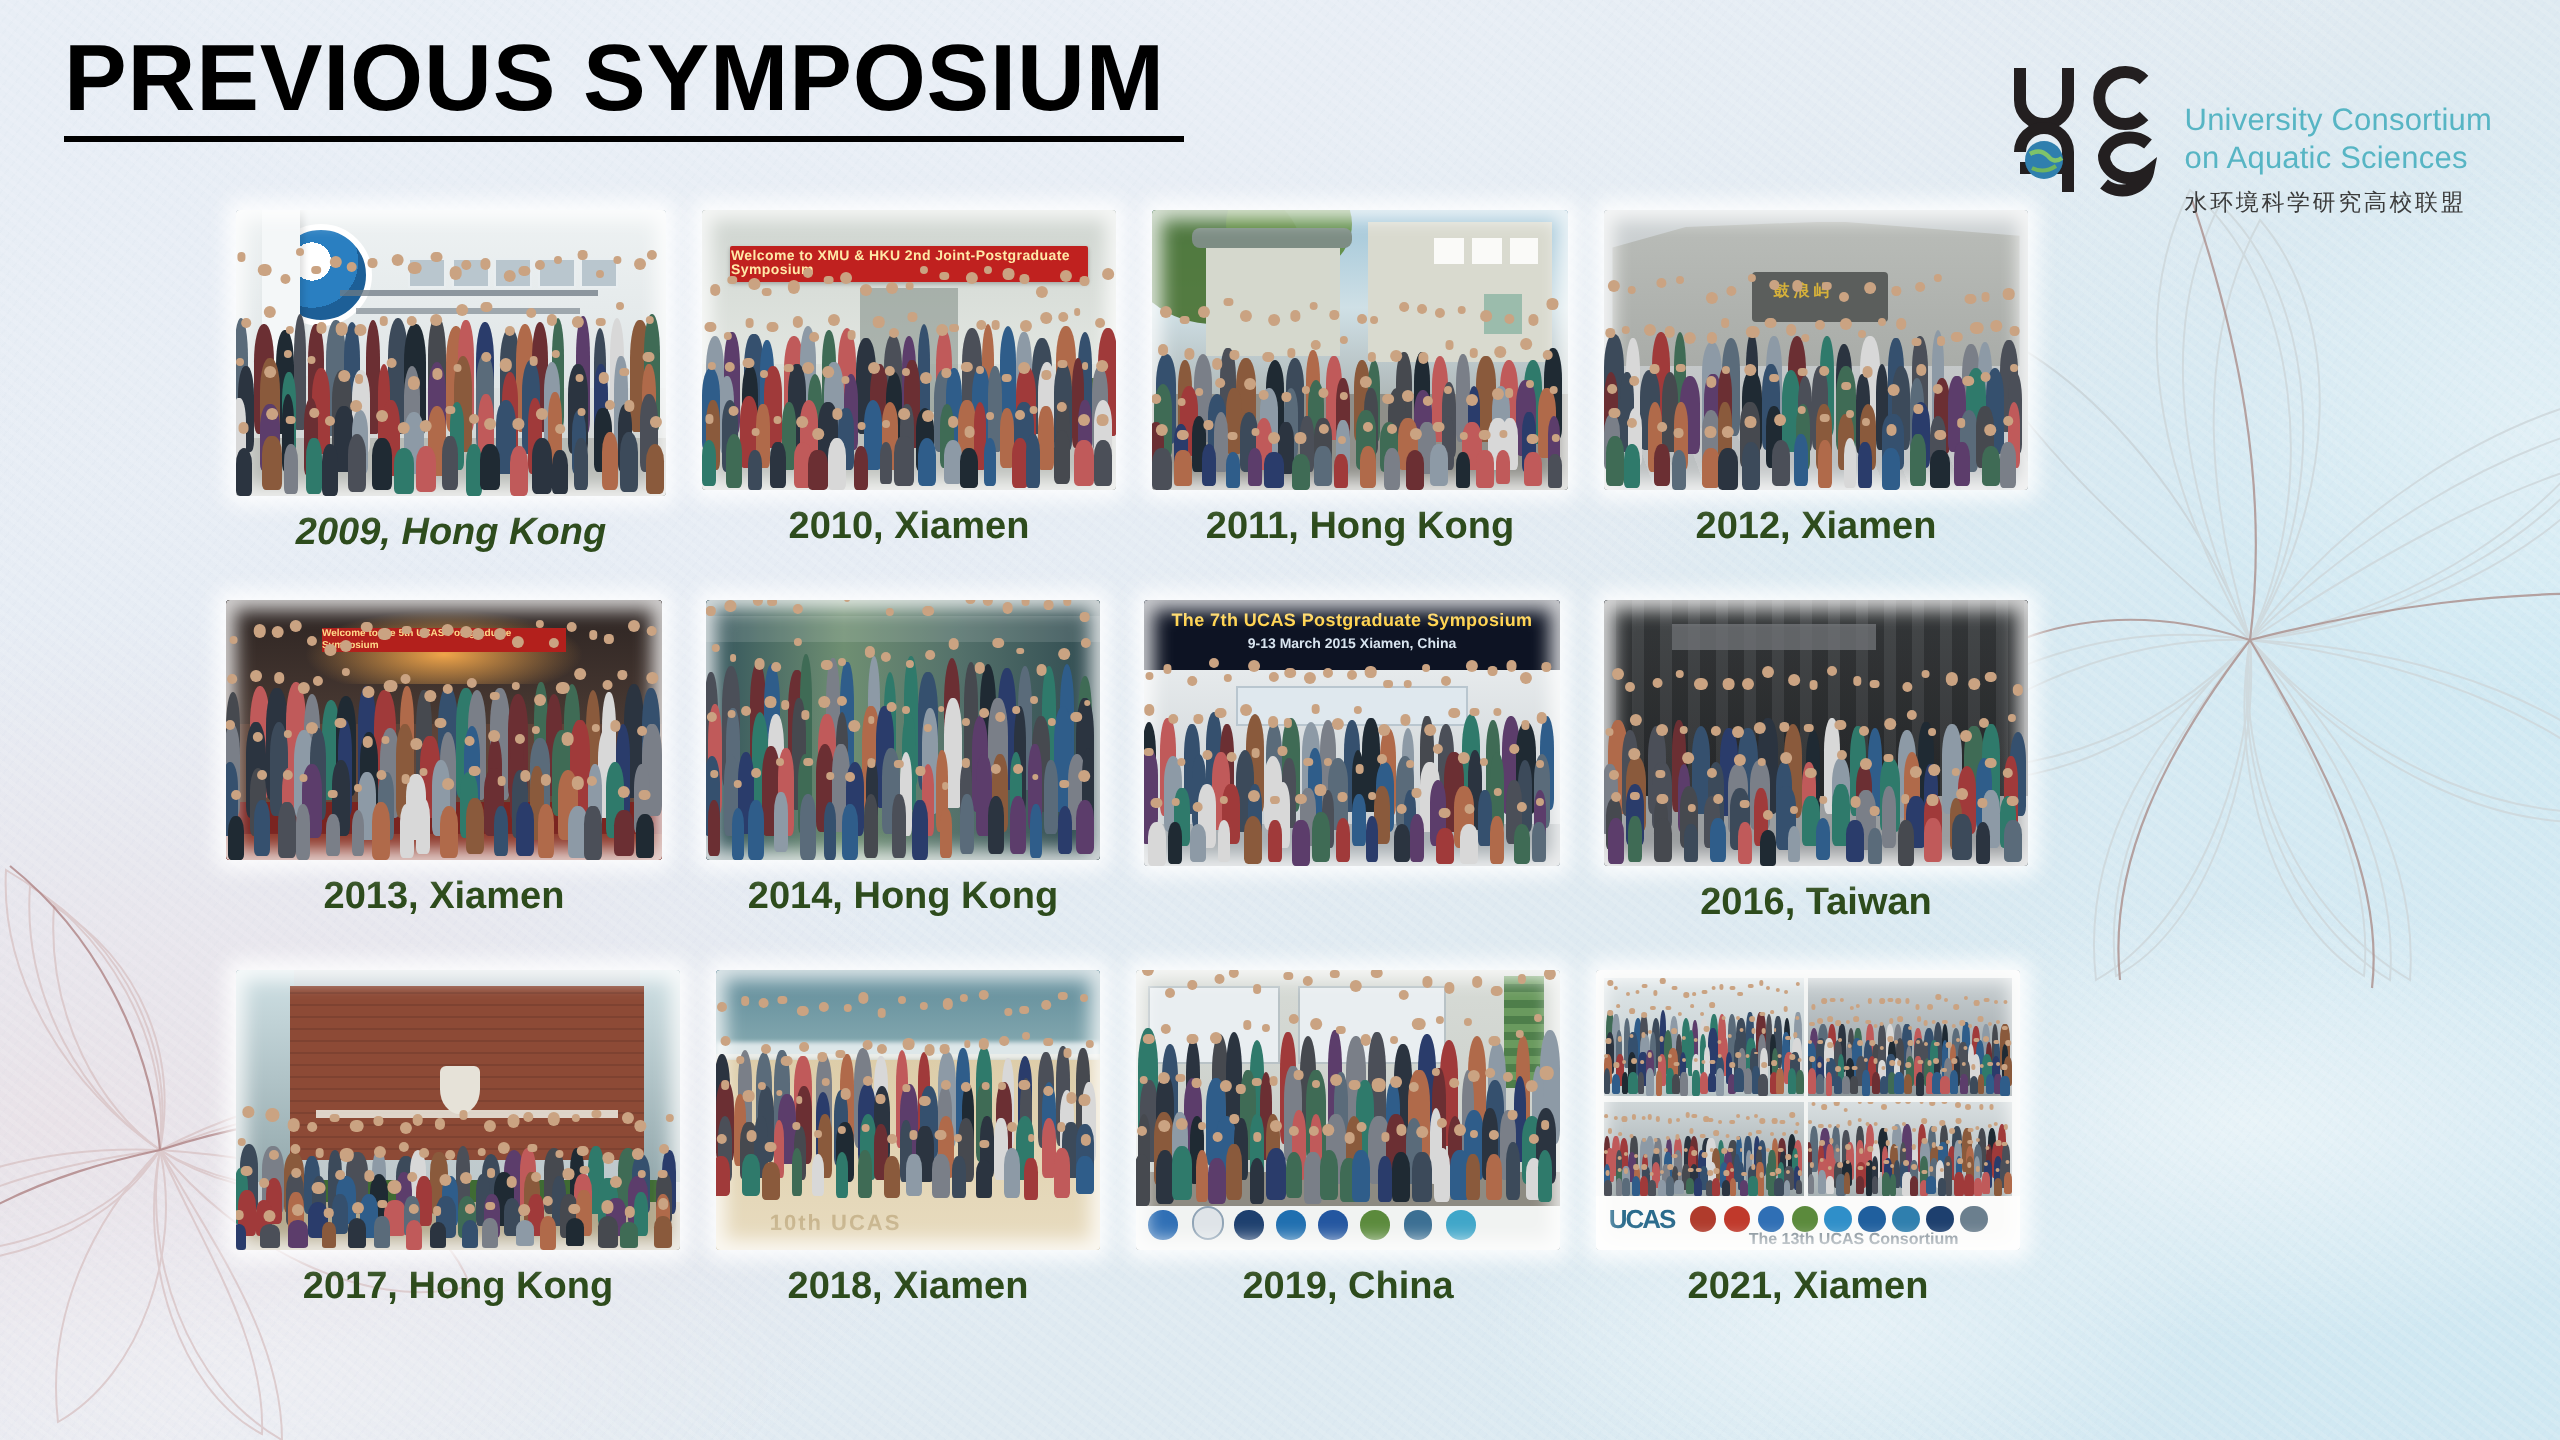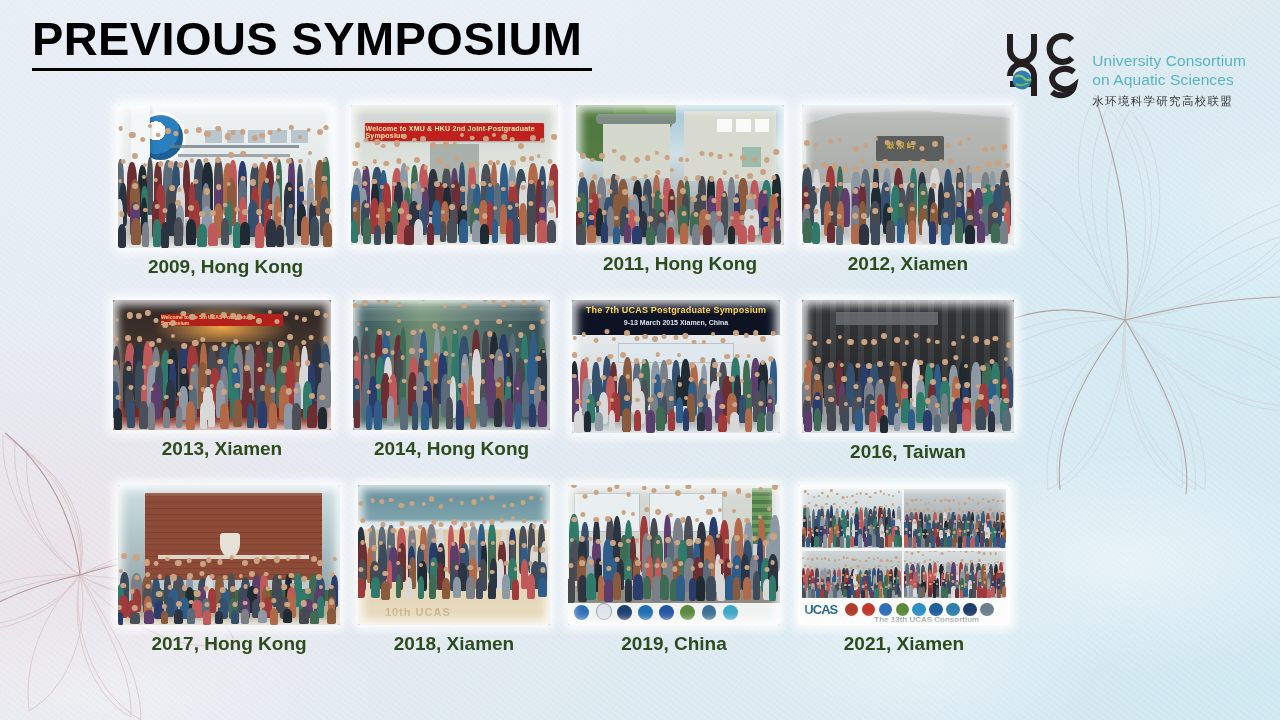--- a/index.html
+++ b/index.html
@@ -293,21 +293,21 @@
       <div class="logo-line">University Consortium</div>
       <div class="logo-line">on Aquatic Sciences</div>
       <div class="logo-cn">水环境科学研究高校联盟</div>
     </div>
   </div>
 
   <div class="grid">
 
     <div class="row" style="padding-left:118px;gap:18px;">
 
-      <div class="cell" style="width:215px;">
+      <div class="cell" style="width:215px;font-style:italic;">
         <div class="photo" style="height:143px;">
           <div class="scene s1">
             <div class="wall"></div>
             <div class="logo-round"></div>
             <div class="pillar"></div>
             <div class="win" style="left:40%;width:8%;"></div>
             <div class="win" style="left:50%;width:8%;"></div>
             <div class="win" style="left:60%;width:8%;"></div>
             <div class="win" style="left:70%;width:8%;"></div>
             <div class="win" style="left:80%;width:8%;"></div>
@@ -490,20 +490,21 @@
                 <i style="left:67.55%;width:3.14%;height:69.9%;bottom:39.7%;background:#b06a4a;z-index:1"></i>
                 <i style="left:71.82%;width:4.25%;height:70.1%;bottom:37.9%;background:#2f5d8a;z-index:1"></i>
                 <i style="left:76.03%;width:3.59%;height:68.9%;bottom:36.0%;background:#8d9aa6;z-index:1"></i>
                 <i style="left:79.87%;width:4.76%;height:63.2%;bottom:37.0%;background:#3c4a5a;z-index:1"></i>
                 <i style="left:85.38%;width:4.72%;height:68.6%;bottom:39.9%;background:#b06a4a;z-index:1"></i>
                 <i style="left:90.61%;width:3.53%;height:67.1%;bottom:37.4%;background:#35506e;z-index:1"></i>
                 <i style="left:95.73%;width:4.59%;height:71.2%;bottom:36.0%;background:#a03a3a;z-index:1"></i>
               </div>
           </div>
         </div>
+        <div class="caption">2010, Xiamen</div>
       </div>
 
       <div class="cell" style="width:208px;">
         <div class="photo" style="height:140px;">
           <div class="scene s3">
             <div class="tree" style="left:-6%;top:-10%;width:42%;padding-bottom:34%;"></div>
             <div class="tree" style="left:18%;top:-14%;width:30%;padding-bottom:26%;background:#5b8a3c;"></div>
             <div class="hut"></div>
             <div class="bldr"></div>
             <div class="bldr-w" style="right:7%;top:10%;width:7%;height:9%;"></div>

